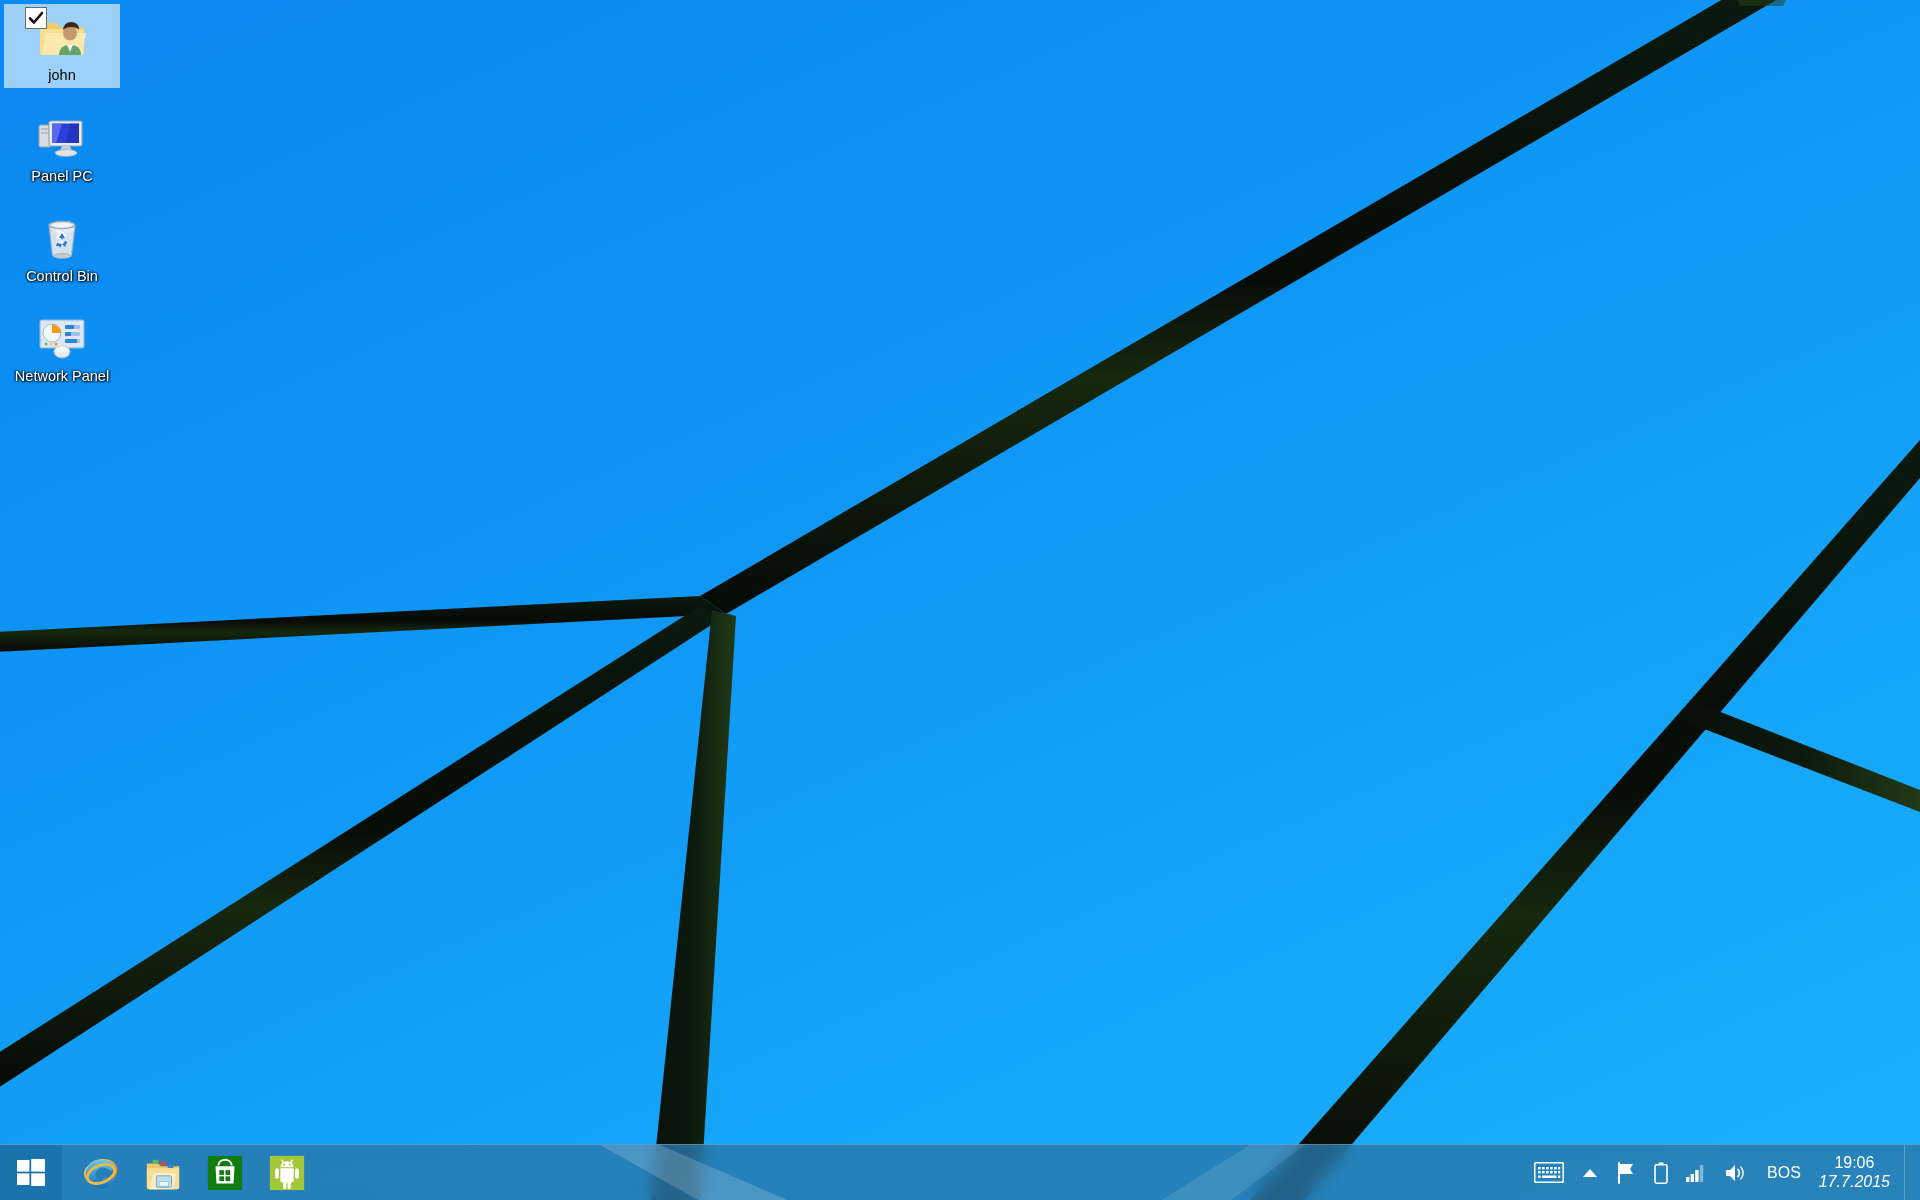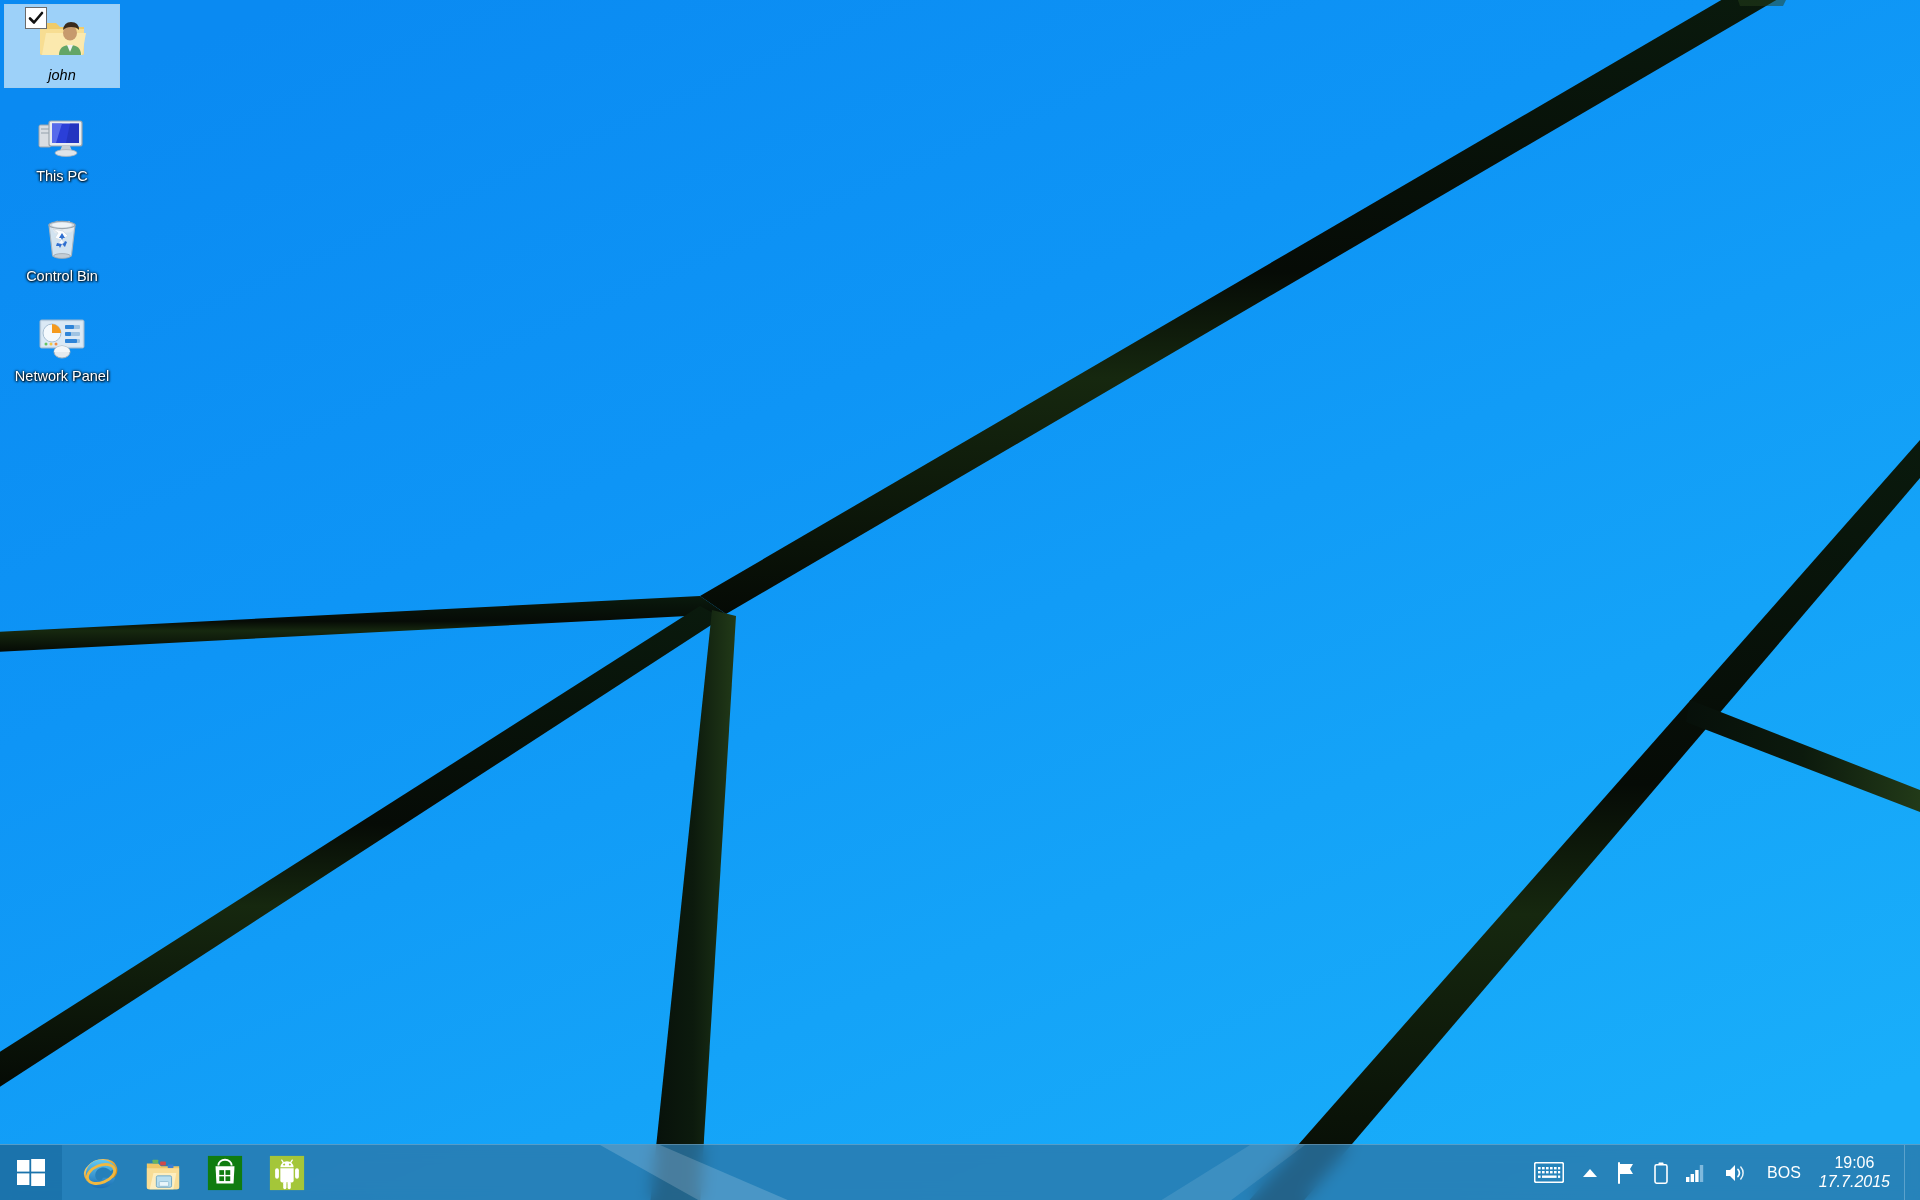--- a/index.html
+++ b/index.html
@@ -19,21 +19,20 @@
   
   .icon-grid{ position:absolute; top:4px; left:4px; width:130px; }
   .desk-icon{
     position:relative; width:116px; padding:6px 2px 4px;
     display:flex; flex-direction:column; align-items:center;
     margin-bottom:18px; cursor:default;
   }
   .desk-icon.selected{
     background:rgba(190,225,250,.82);
     border:1px solid rgba(160,205,240,.95);
-    font-style:italic;
   }
   .icon-art{ width:52px; height:50px; position:relative; }
   .icon-art svg{ display:block; width:52px; height:50px; overflow:visible;}
   .icon-label{
     margin-top:6px; color:#fff; font-size:14.5px; line-height:16px;
     text-align:center; max-width:112px;
     text-shadow:0 0 3px rgba(0,0,0,.95), 1px 1px 2px rgba(0,0,0,.9), -1px 0 2px rgba(0,0,0,.6);
     white-space:nowrap;
   }
   .desk-icon.selected .icon-label{
@@ -167,21 +166,21 @@
 
           <rect x="13" y="9" width="33" height="25" rx="2" fill="#e8edf1" stroke="#9aa4ad" stroke-width="1.2"></rect>
           <rect x="16" y="11.5" width="27" height="19.5" fill="#2b3fd8"></rect>
           <polygon points="16,11.5 26,11.5 20,31 16,31" fill="#5f73ef" opacity="0.85"></polygon>
           <polygon points="34,11.5 43,11.5 43,31 30,31" fill="#1b2ca8" opacity="0.5"></polygon>
 
           <path d="M26 34 h8 l2 5 h-12 z" fill="#c6ced5"></path>
           <ellipse cx="30" cy="41" rx="11" ry="3.4" fill="#dfe4e9" stroke="#a8b1b9" stroke-width="0.8"></ellipse>
         </svg>
       </div>
-      <div class="icon-label">This PC</div>
+      <div class="icon-label">Panel PC</div>
     </div>
 
 
     <div class="desk-icon">
       <div class="icon-art">
         <svg viewBox="0 0 52 50">
 
           <path d="M15 14 l6-5 l7 4 l5-4 l6 6 l-4 5 l-16 1 z" fill="#f2f5f8" stroke="#c4ccd3" stroke-width="0.8"></path>
 
           <path d="M13 13 h26 l-3.5 30 a2 2 0 0 1 -2 1.8 h-15 a2 2 0 0 1 -2 -1.8 z" fill="#e4eaf0" opacity="0.92"></path>

